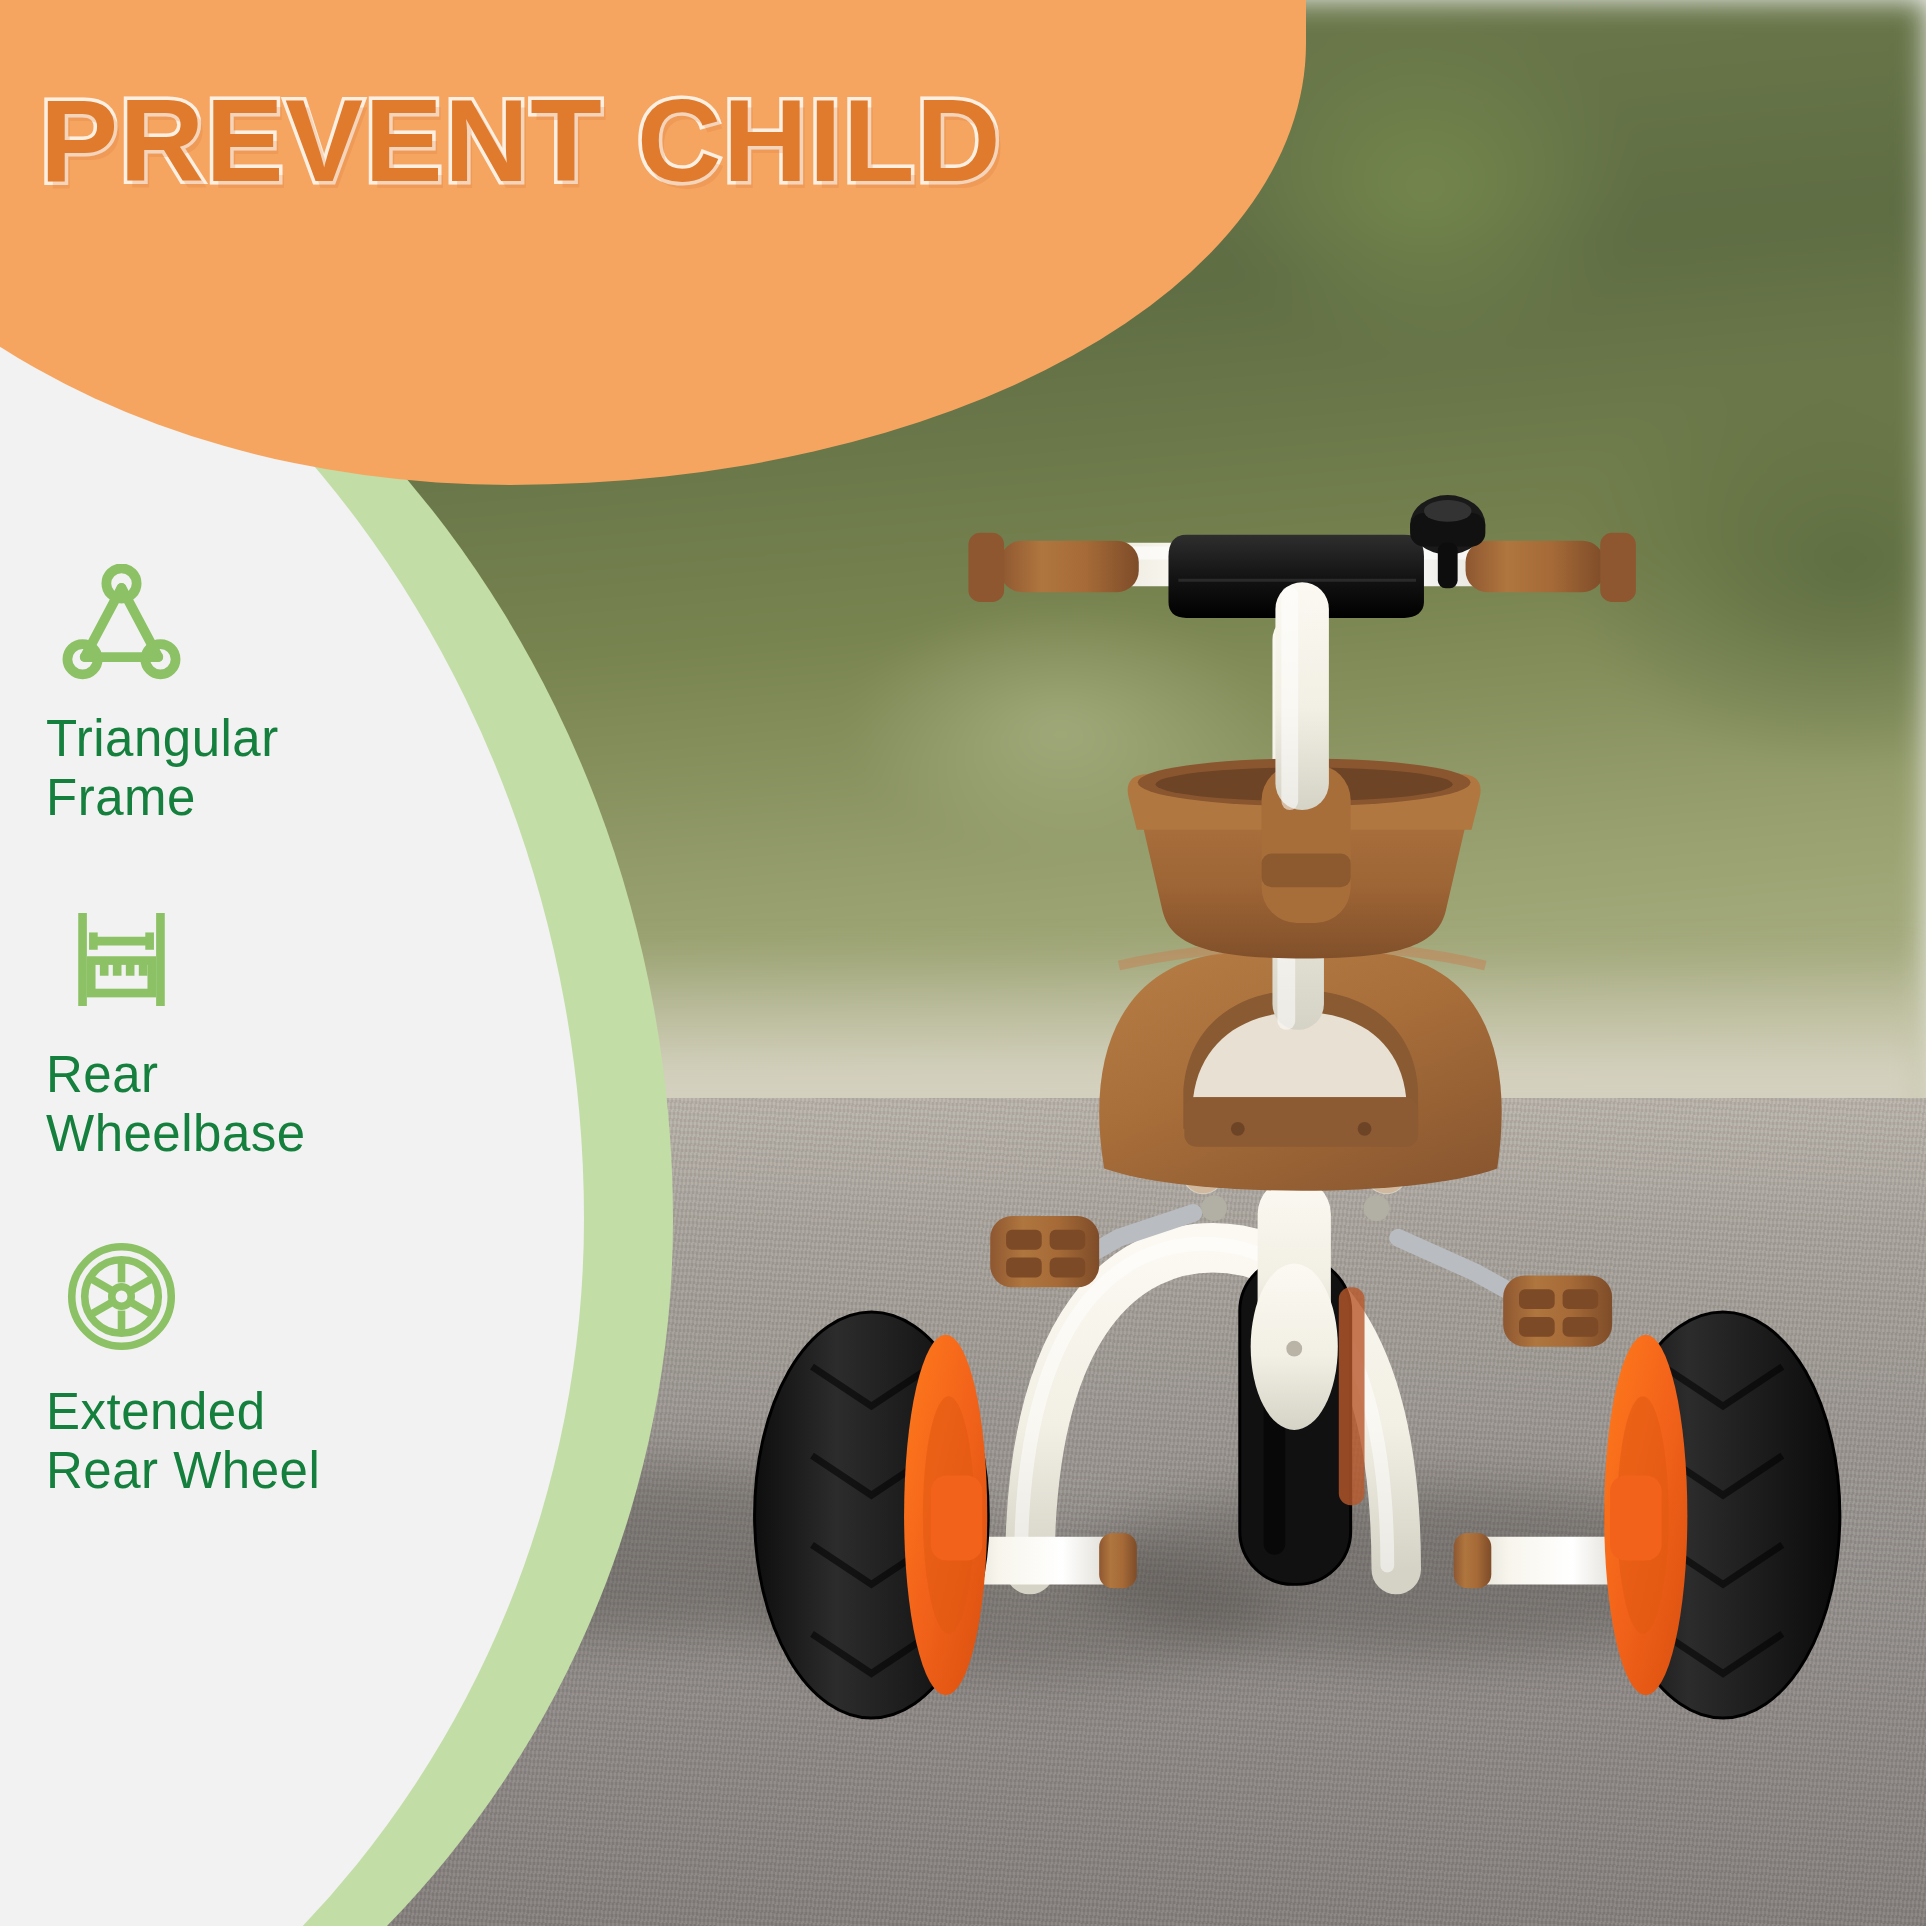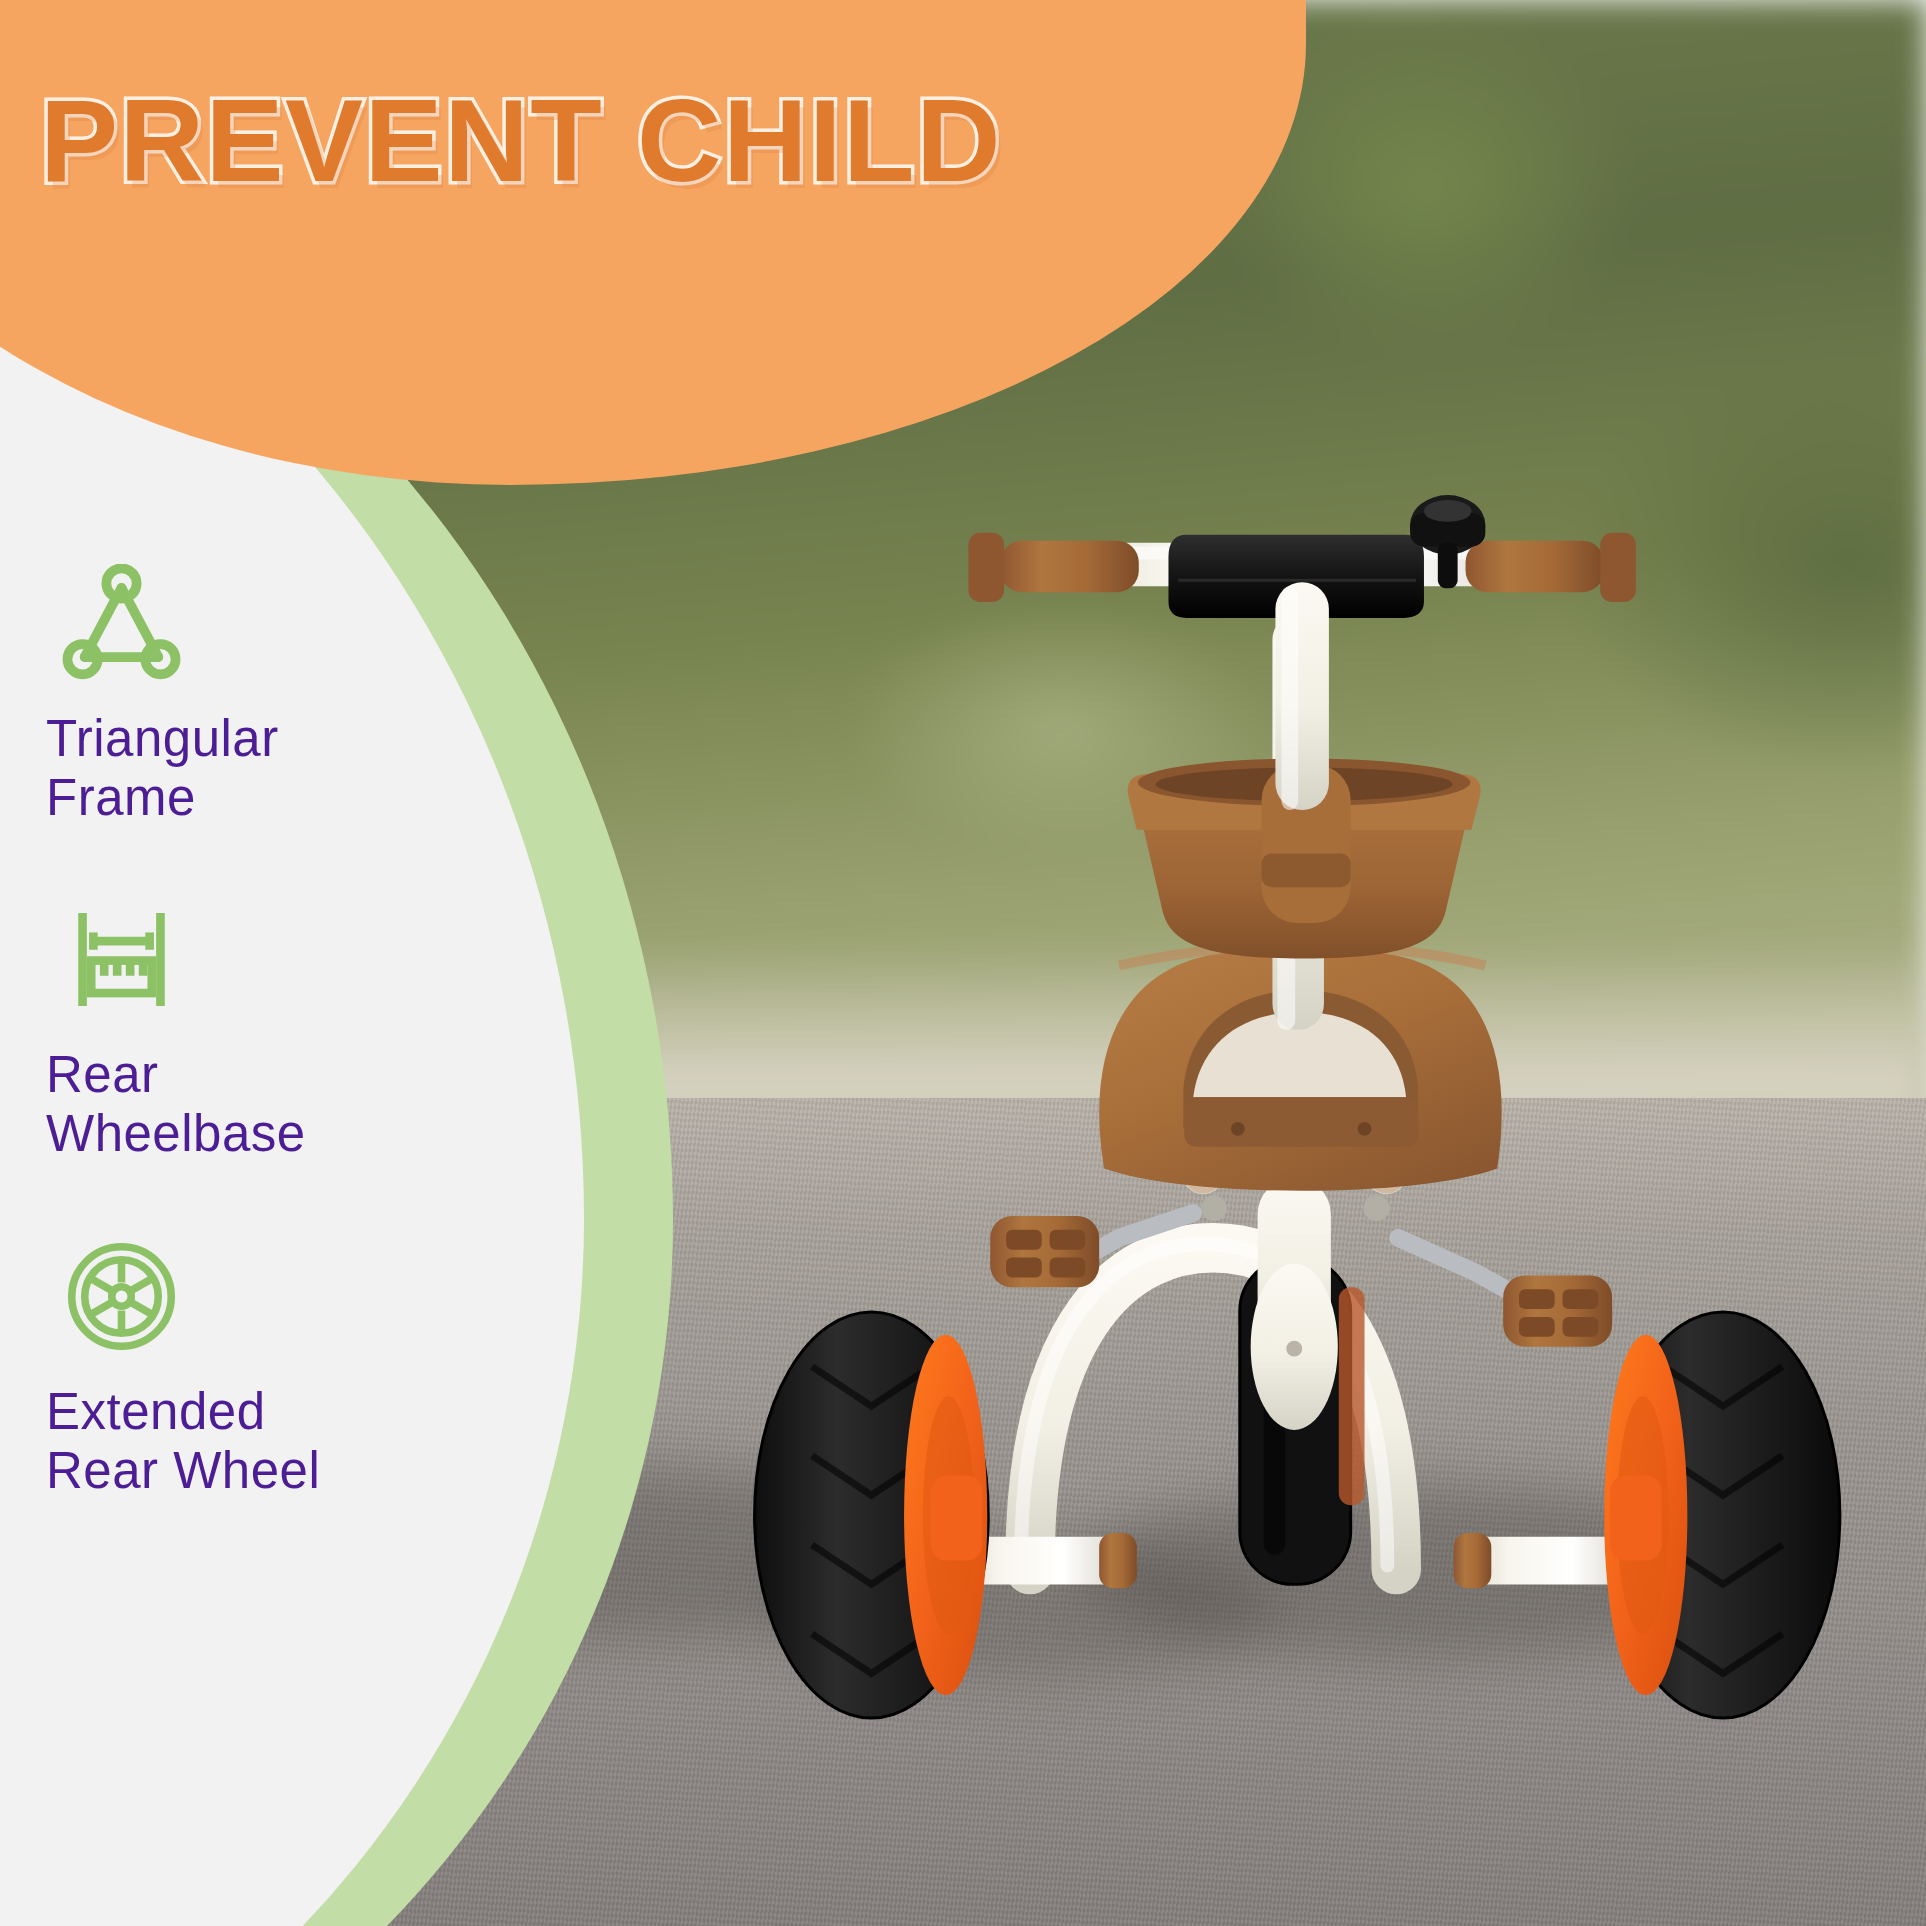--- a/index.html
+++ b/index.html
@@ -114,21 +114,21 @@
   }
   .feature { margin-bottom:73px; }
   .feature-icon {
     width:139px; height:119px;
     display:block;
     margin-left:6px; margin-bottom:26px;
   }
   .feature-label {
     font-size:51px;
     line-height:1.16;
-    color:#4c1d95;
+    color:#15803d;
     font-weight:400;
     letter-spacing:0.5px;
     white-space:pre-line;
   }
 </style>
 </head>
 <body>
 
 <div class="banner">
 

